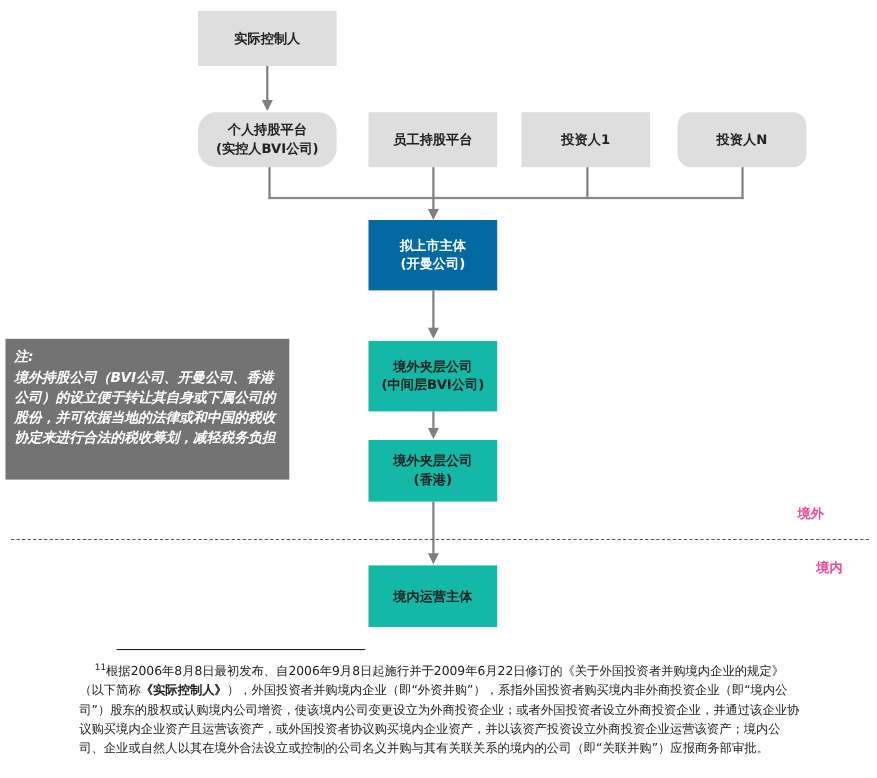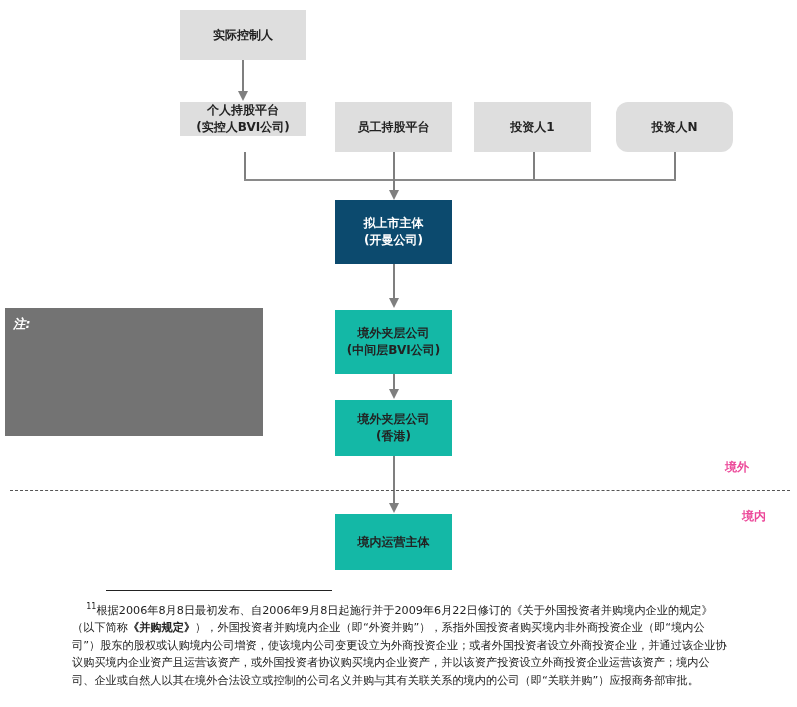--- a/index.html
+++ b/index.html
@@ -1,21 +1,21 @@
 <!DOCTYPE html>
 <html><head>
 <meta charset="utf-8">
 <style>
   html, body { margin:0; padding:0; background:#ffffff; }
   body { width:797px; height:707px; position:relative; overflow:hidden;
          font-family:"DejaVu Sans", "Liberation Sans", sans-serif; }
   .box { position:absolute; display:flex; flex-direction:column; align-items:center; justify-content:center;
          text-align:center; font-weight:bold; font-size:12px; line-height:17px; color:#222; box-sizing:border-box; }
   .grey { background:#dedede; }
-  .orange { background:#0c4a6e; color:#ffffff; }
+  .orange { background:#0369a1; color:#ffffff; }
   .peach { background:#14b8a6; }
   .vline { position:absolute; width:2px; background:#7f7f7f; }
   .hline { position:absolute; height:2px; background:#8a8a8a; }
   .arrow { position:absolute; width:0; height:0; border-left:5px solid transparent; border-right:5px solid transparent; border-top:10px solid #7f7f7f; }
   .note { position:absolute; left:5px; top:308px; width:258px; height:128px; background:#737373; color:#ffffff;
           font-size:12.5px; line-height:18.5px; font-style:italic; font-weight:bold; padding:7px 8px; box-sizing:border-box; }
   .dashed { position:absolute; left:10px; top:490px; width:780px; border-top:1px dashed #555; }
   .region { position:absolute; font-size:12px; font-weight:bold; color:#ec4899; }
   .fn-rule { position:absolute; left:106px; top:590px; width:226px; height:1px; background:#222; }
   .footnote { position:absolute; left:72px; top:598px; width:660px; font-size:11.2px; line-height:17.5px; color:#222; }
@@ -23,21 +23,21 @@
 </style>
 </head>
 <body>
 
 <div class="box grey" style="left:180px;top:10px;width:126px;height:50px;">
   <span>实际控制人</span>
 </div>
 <div class="vline" style="left:242px;top:60px;height:32px;"></div>
 <div class="arrow" style="left:238px;top:91px;"></div>
 
-<div class="box grey" style="left:180px;top:102px;width:126px;height:34px;">
+<div class="box grey" style="left:180px;top:102px;width:126px;height:50px;border-radius:17px;">
   <span>个人持股平台</span>
   <span>(实控人BVI公司)</span>
 </div>
 <div class="box grey" style="left:335px;top:102px;width:117px;height:50px;">
   <span>员工持股平台</span>
 </div>
 <div class="box grey" style="left:474px;top:102px;width:117px;height:50px;">
   <span>投资人1</span>
 </div>
 <div class="box grey" style="left:616px;top:102px;width:117px;height:50px;border-radius:12px;">
@@ -75,18 +75,19 @@
 <div class="dashed"></div>
 <div class="region" style="left:725px;top:459px;">境外</div>
 <div class="region" style="left:727px;top:508px;margin-left:15px;">境内</div>
 
 <div class="box peach" style="left:335px;top:514px;width:117px;height:56px;">
   <span>境内运营主体</span>
 </div>
 
 <div class="note">
   <div>注:</div>
+  <div>境外持股公司（BVI公司、开曼公司、香港公司）的设立便于转让其自身或下属公司的股份，并可依据当地的法律或和中国的税收协定来进行合法的税收筹划，减轻税务负担</div>
 </div>
 
 <div class="fn-rule"></div>
 <div class="footnote">
-  &nbsp;&nbsp;&nbsp;&nbsp;<sup>11</sup><span>根据2006年8月8日最初发布、自2006年9月8日起施行并于2009年6月22日修订的《关于外国投资者并购境内企业的规定》（以下简称</span><b>《并购规定》</b><span>），外国投资者并购境内企业（即“外资并购”），系指外国投资者购买境内非外商投资企业（即“境内公司”）股东的股权或认购境内公司增资，使该境内公司变更设立为外商投资企业；或者外国投资者设立外商投资企业，并通过该企业协议购买境内企业资产且运营该资产，或外国投资者协议购买境内企业资产，并以该资产投资设立外商投资企业运营该资产；境内公司、企业或自然人以其在境外合法设立或控制的公司名义并购与其有关联关系的境内的公司（即“关联并购”）应报商务部审批。</span>
+  &nbsp;&nbsp;&nbsp;&nbsp;<sup>11</sup><span>根据2006年8月8日最初发布、自2006年9月8日起施行并于2009年6月22日修订的《关于外国投资者并购境内企业的规定》（以下简称</span><b>《实际控制人》</b><span>），外国投资者并购境内企业（即“外资并购”），系指外国投资者购买境内非外商投资企业（即“境内公司”）股东的股权或认购境内公司增资，使该境内公司变更设立为外商投资企业；或者外国投资者设立外商投资企业，并通过该企业协议购买境内企业资产且运营该资产，或外国投资者协议购买境内企业资产，并以该资产投资设立外商投资企业运营该资产；境内公司、企业或自然人以其在境外合法设立或控制的公司名义并购与其有关联关系的境内的公司（即“关联并购”）应报商务部审批。</span>
 </div>
 
 </body></html>

